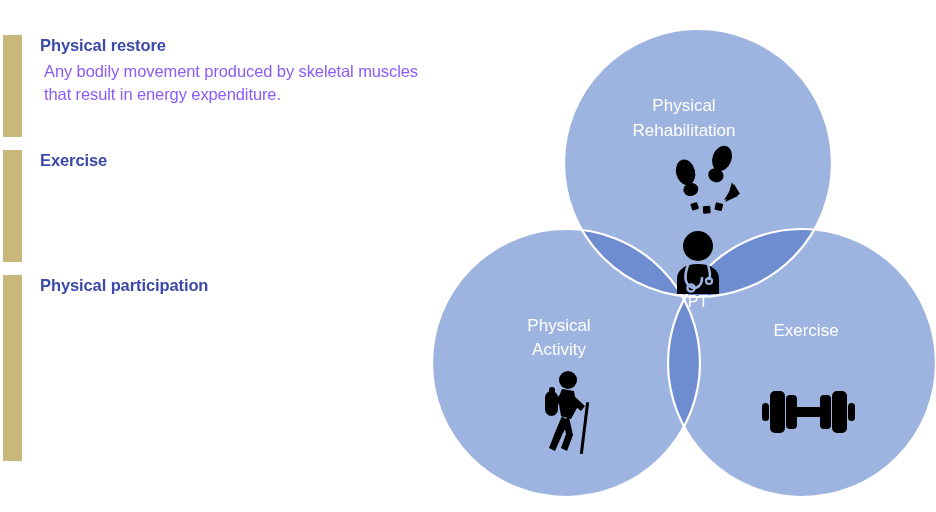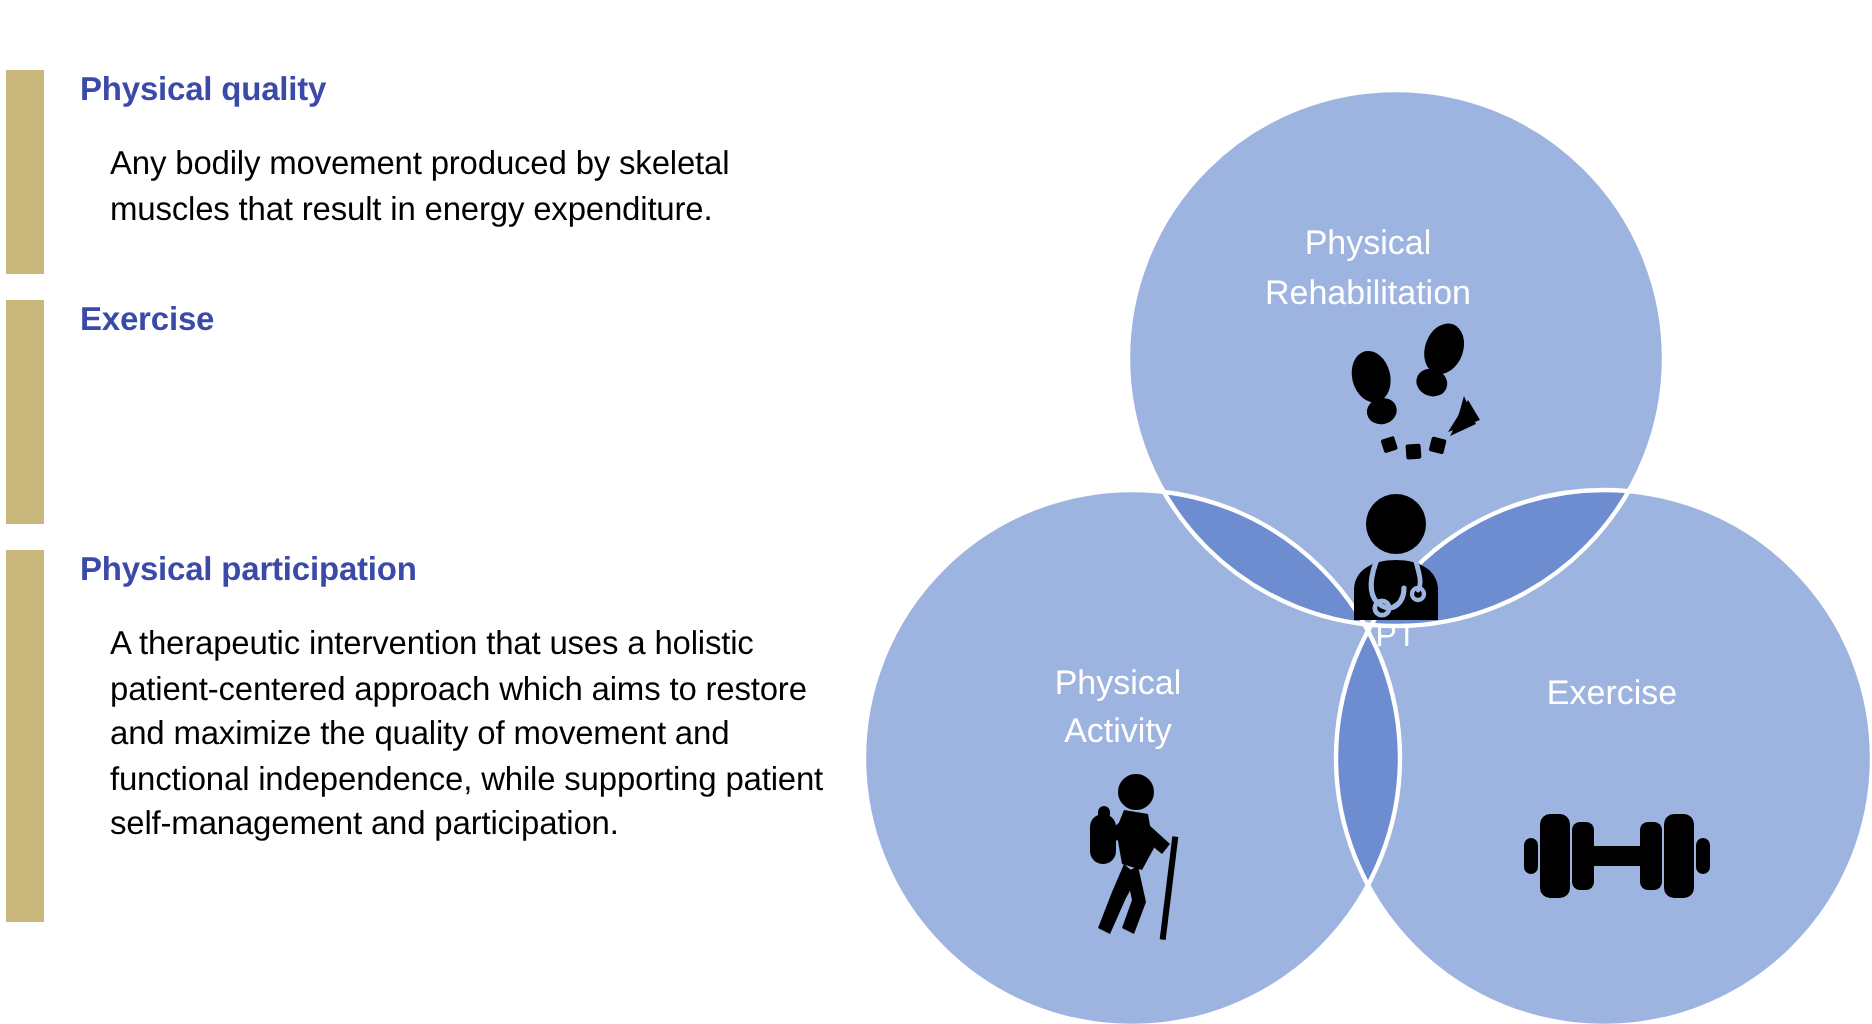--- a/index.html
+++ b/index.html
@@ -22,27 +22,27 @@
     position:absolute;left:3px;top:0;width:19px;
     background:#c9b87b;
   }
   .def-text{position:absolute;left:40px;top:0;width:392px;}
   .def-title{
     font-size:16.5px;font-weight:bold;color:#3b4aa8;
     line-height:21px;letter-spacing:-0.1px;
     margin:0 0 1px 0;
   }
   .def-body{
-    font-size:16.5px;font-weight:normal;color:#000000;
+    font-size:16.5px;font-weight:normal;color:#8b5cf6;
     line-height:22.5px;letter-spacing:-0.1px;
-    margin:15px;
+    margin:4px;
   }
 
   
-  #venn{position:absolute;left:416px;top:16px;width:520px;height:412px;}
+  #venn{position:absolute;left:416px;top:0;width:520px;height:412px;}
   #venn svg{display:block;}
   .venn-label{
     fill:#ffffff;
     font-family:"Liberation Sans", sans-serif;
     font-size:17px;
     text-anchor:middle;
   }
   .venn-label-pt{
     fill:#ffffff;
     font-family:"Liberation Sans", sans-serif;
@@ -53,37 +53,36 @@
 </head>
 <body>
 
 <div id="stage">
 
   <div id="definitions">
 
     <div class="def-block" style="top:35px;">
       <div class="def-bar" style="height: 102px; background: rgb(201, 184, 123);"></div>
       <div class="def-text">
-        <p class="def-title">Physical quality</p>
+        <p class="def-title">Physical restore</p>
         <p class="def-body">Any bodily movement produced by skeletal muscles that result in energy expenditure.</p>
       </div>
     </div>
 
     <div class="def-block" style="top:150px;">
       <div class="def-bar" style="height: 112px; background: rgb(201, 184, 123);"></div>
       <div class="def-text">
         <p class="def-title">Exercise</p>
       </div>
     </div>
 
     <div class="def-block" style="top:275px;">
       <div class="def-bar" style="height: 186px; background: rgb(201, 184, 123);"></div>
       <div class="def-text">
         <p class="def-title">Physical participation</p>
-        <p class="def-body">A therapeutic intervention that uses a holistic patient-centered approach which aims to restore and maximize the quality of movement and functional independence, while supporting patient self-management and participation.</p>
       </div>
     </div>
 
   </div>
 
   <div id="venn">
     <svg width="520" height="512" viewBox="0 0 520 512" xmlns="http://www.w3.org/2000/svg">
       <defs>
 
         <clipPath id="clip-top">

